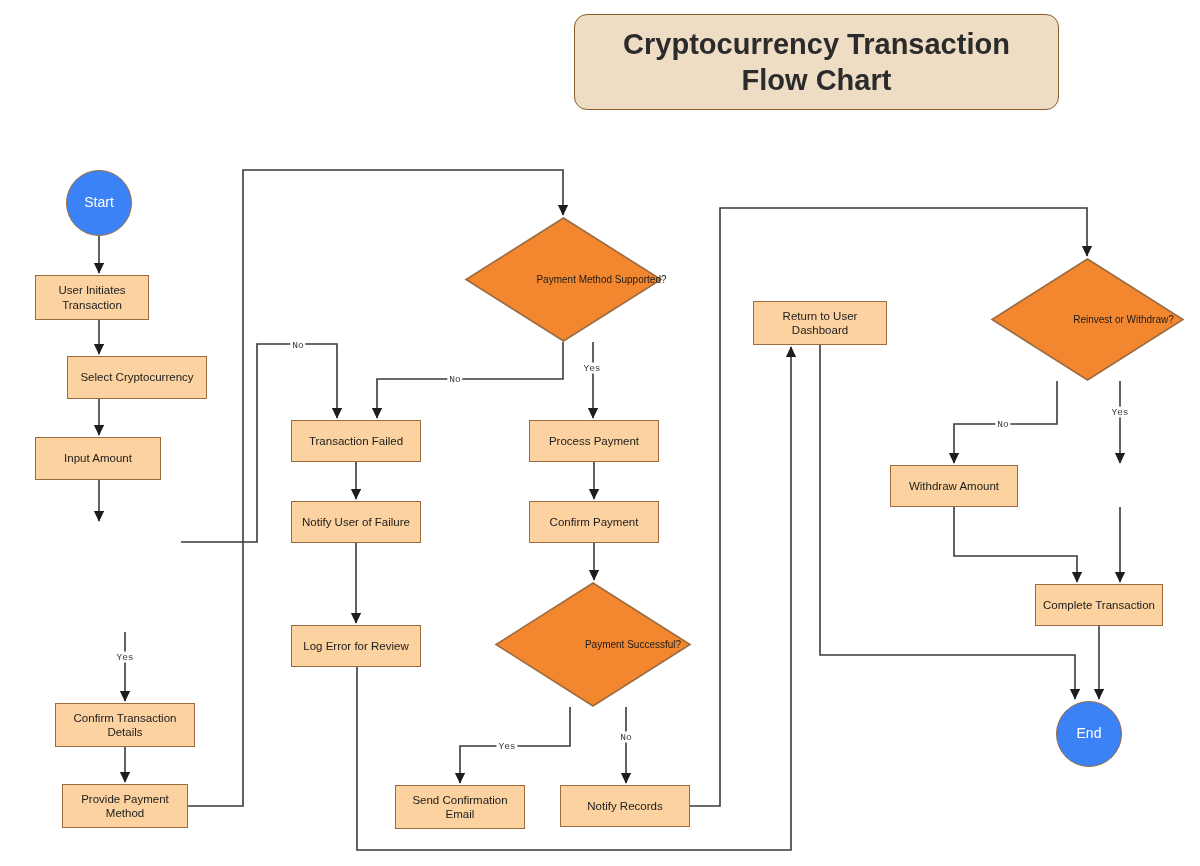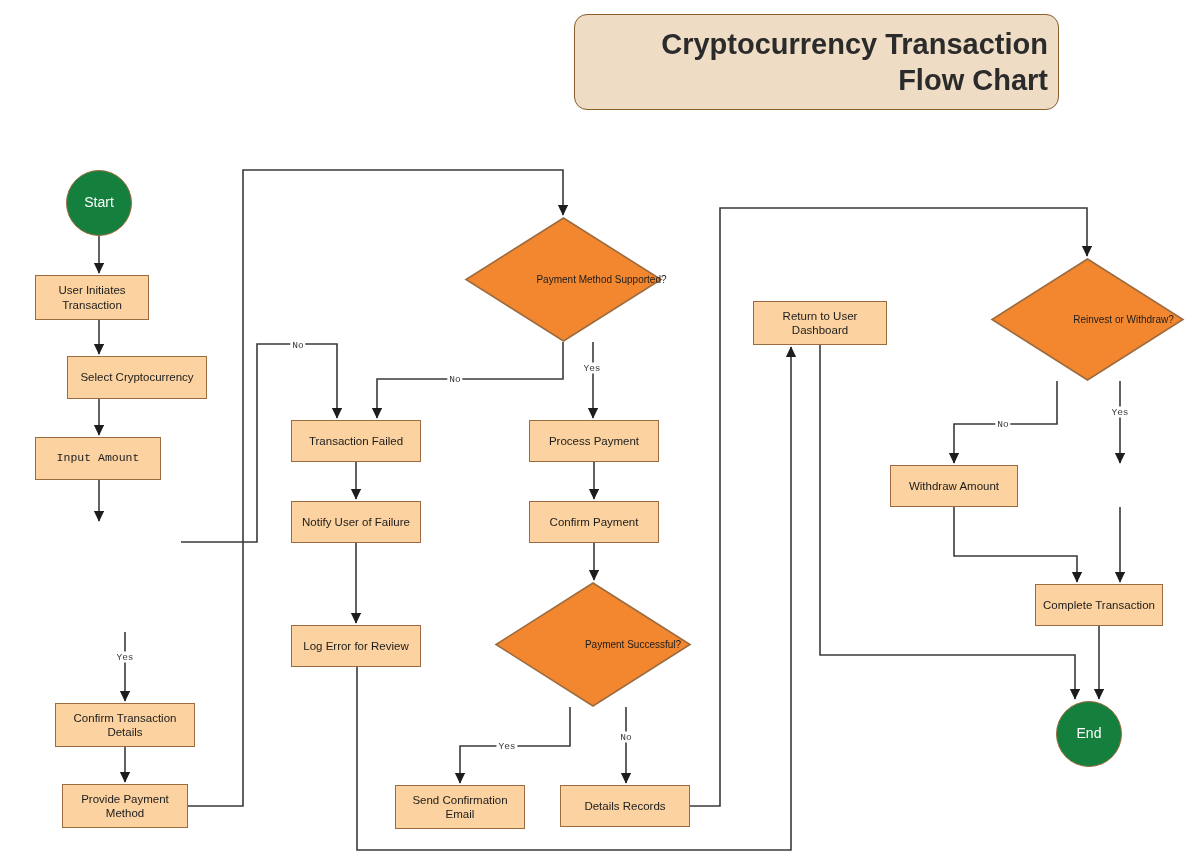--- a/index.html
+++ b/index.html
@@ -46,21 +46,21 @@
     padding: 4px 10px;
   }
   .process {
     background: #FBD2A0;
     border: 1.6px solid #9C6B3F;
     font-size: 11.5px;
     color: #1c1c1c;
     padding: 2px 4px;
   }
   .terminator {
-    background: #15803d;
+    background: #3b82f6;
     border: 1.6px solid #9C6B3F;
     border-radius: 50%;
     font-size: 14px;
     color: #ffffff;
   }
   .decision-wrap {
     position: absolute;
   }
   .decision-wrap svg {
     position: absolute;
@@ -147,42 +147,42 @@
       <path d="M1120,381 L1120,463"></path>
 
       <path d="M954,507 L954,556 L1077,556 L1077,582"></path>
 
       <path d="M1120,507 L1120,582"></path>
 
       <path d="M1099,626 L1099,699"></path>
     </g>
   </svg>
 
-  <div class="node title-box" style="left:574px; top:14px; width:485px; height:96px; flex-direction:column;align-items:flex-end;">
+  <div class="node title-box" style="left:574px; top:14px; width:485px; height:96px; flex-direction:column;">
     <span>Cryptocurrency Transaction</span>
     <span>Flow Chart</span>
   </div>
 
   <div class="node terminator" style="left:66px; top:170px; width:66px; height:66px;">
     <span>Start</span>
   </div>
 
   <div class="node terminator" style="left:1056px; top:701px; width:66px; height:66px;">
     <span>End</span>
   </div>
 
   <div class="node process" style="left:35px; top:275px; width:114px; height:45px;">
     <span>User Initiates Transaction</span>
   </div>
 
   <div class="node process" style="left:28px; top:356px; width:140px; height:43px;margin-left:39px;">
     <span>Select Cryptocurrency</span>
   </div>
 
-  <div class="node process" style="left:35px; top:437px; width:126px; height:43px;font-family:Liberation Mono, monospace;">
+  <div class="node process" style="left:35px; top:437px; width:126px; height:43px;">
     <span>Input Amount</span>
   </div>
 
   <div class="node process" style="left:55px; top:703px; width:140px; height:44px;">
     <span>Confirm Transaction Details</span>
   </div>
 
   <div class="node process" style="left:62px; top:784px; width:126px; height:44px;">
     <span>Provide Payment Method</span>
   </div>
@@ -205,21 +205,21 @@
 
   <div class="node process" style="left:529px; top:501px; width:130px; height:42px;">
     <span>Confirm Payment</span>
   </div>
 
   <div class="node process" style="left:395px; top:785px; width:130px; height:44px;">
     <span>Send Confirmation Email</span>
   </div>
 
   <div class="node process" style="left:560px; top:785px; width:130px; height:42px;">
-    <span>Details Records</span>
+    <span>Notify Records</span>
   </div>
 
   <div class="node process" style="left:753px; top:301px; width:134px; height:44px;">
     <span>Return to User Dashboard</span>
   </div>
 
   <div class="node process" style="left:890px; top:465px; width:128px; height:42px;">
     <span>Withdraw Amount</span>
   </div>
 

